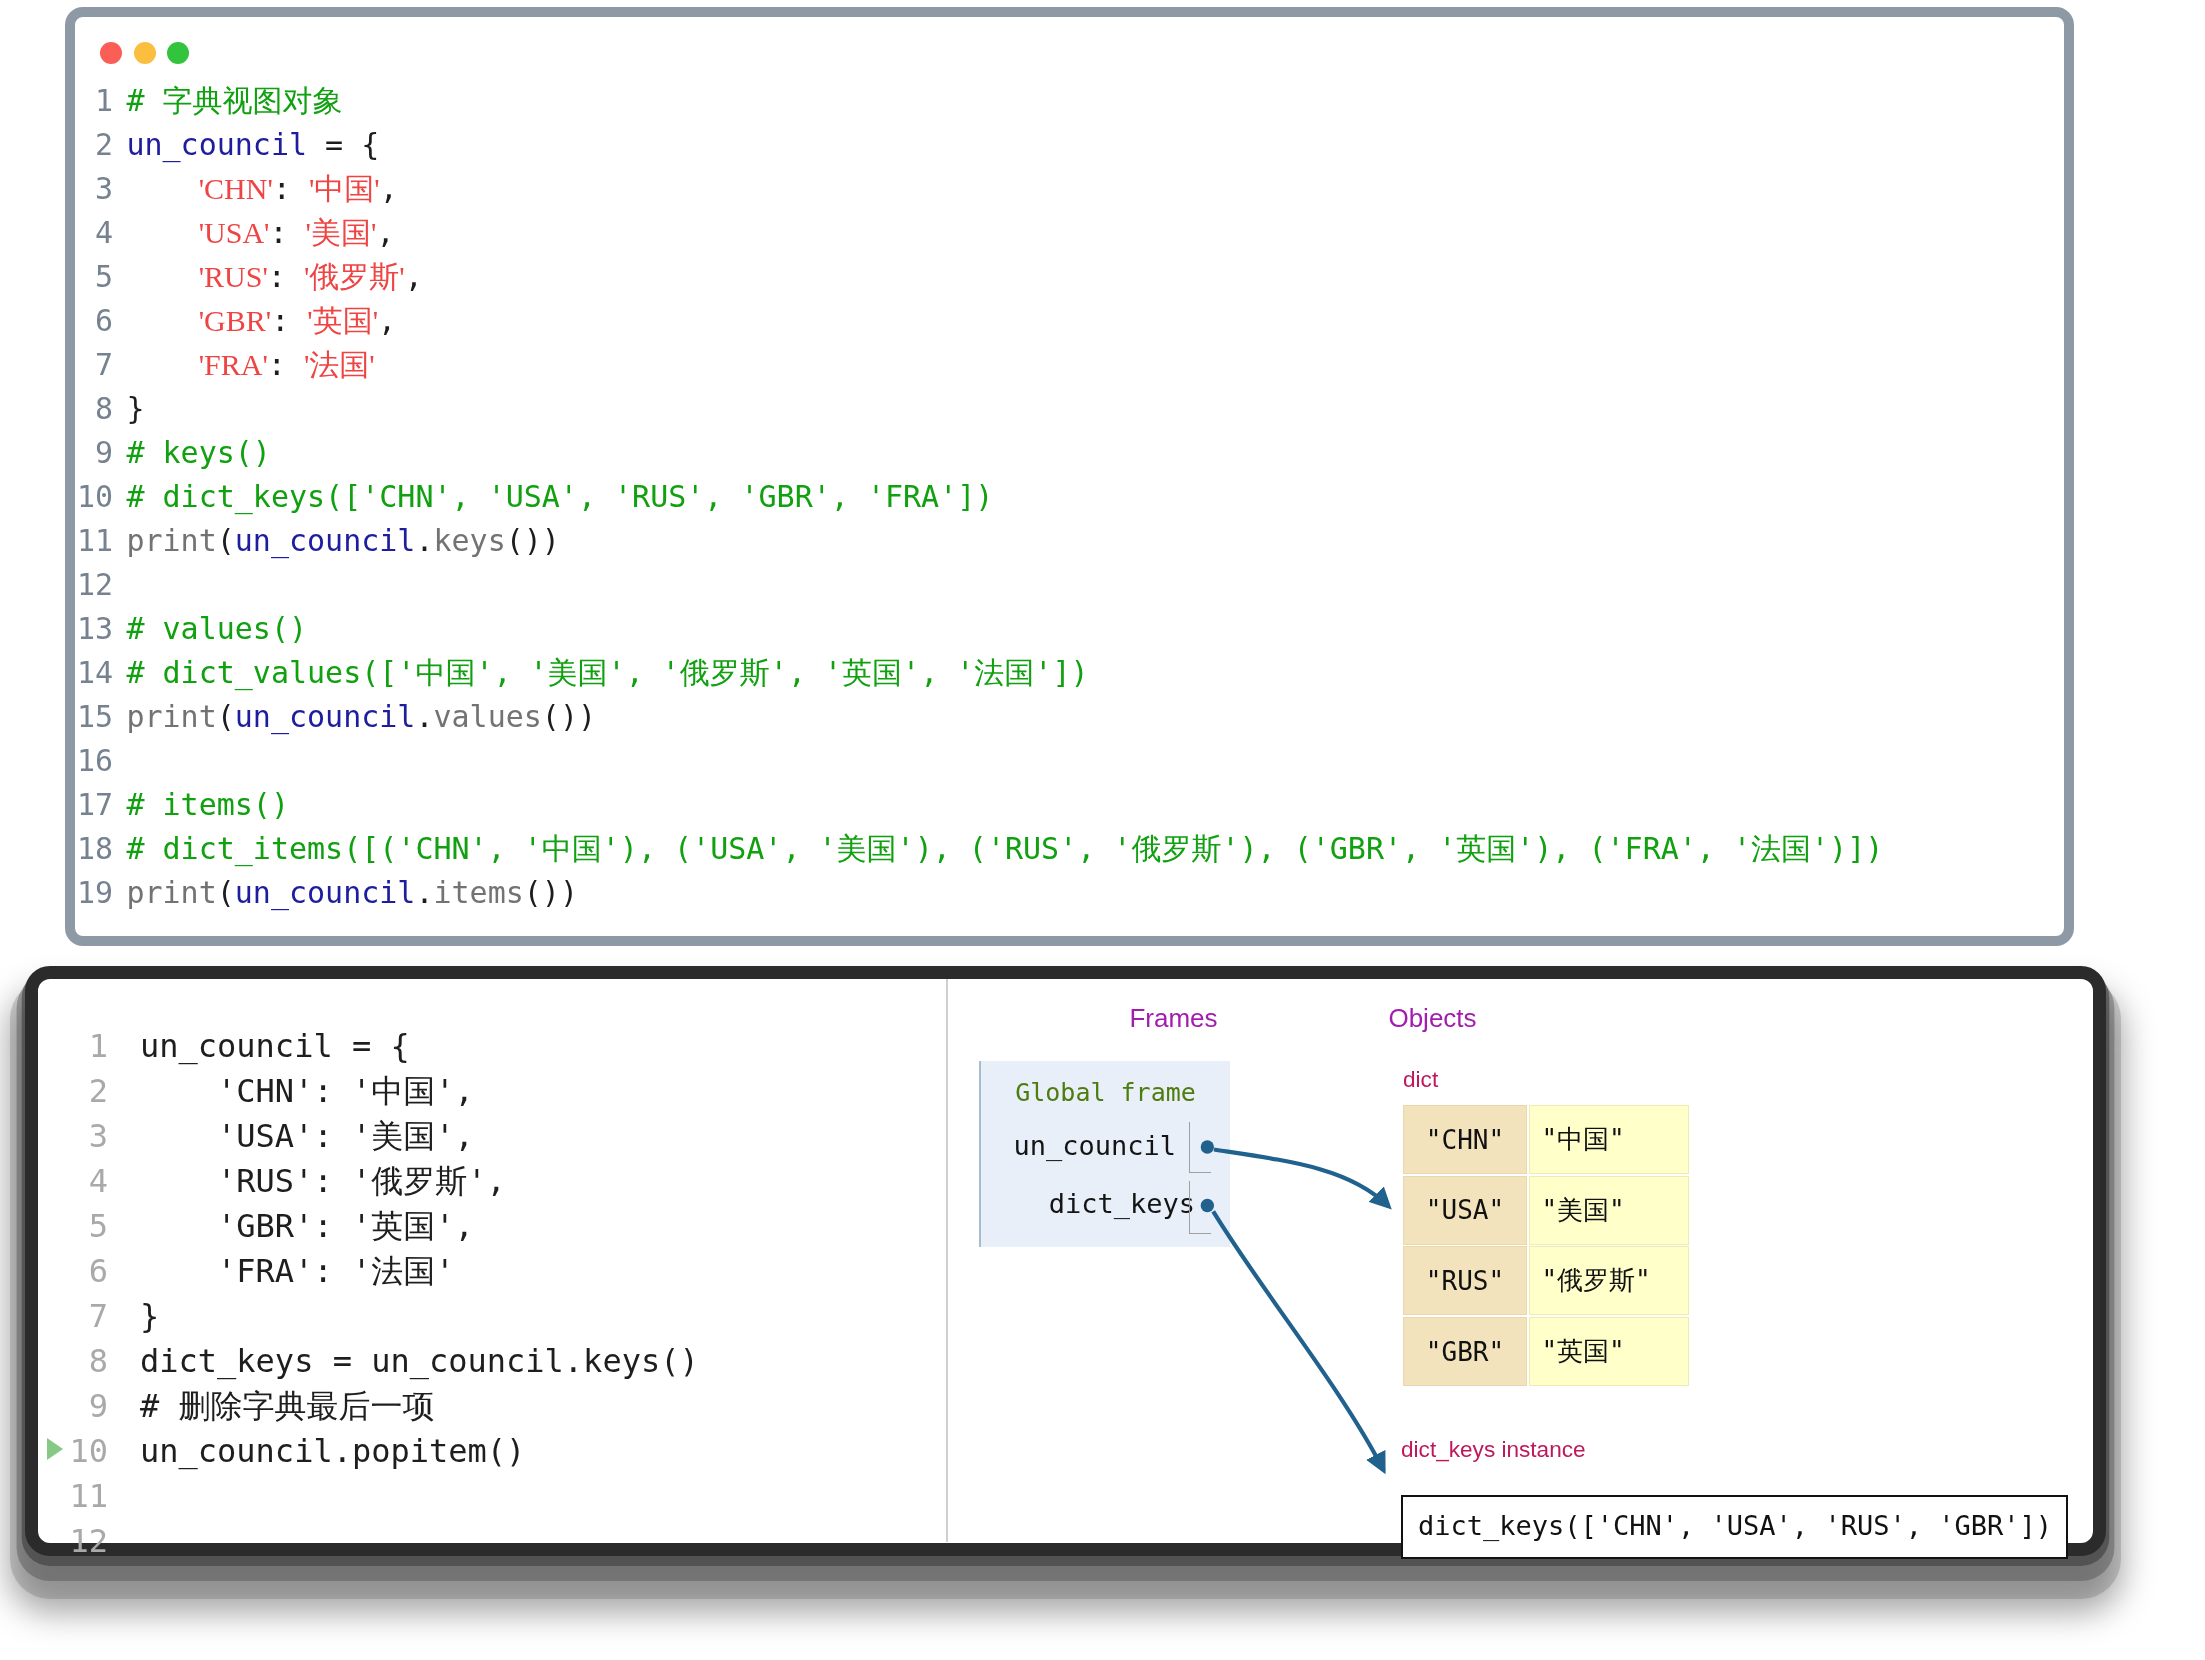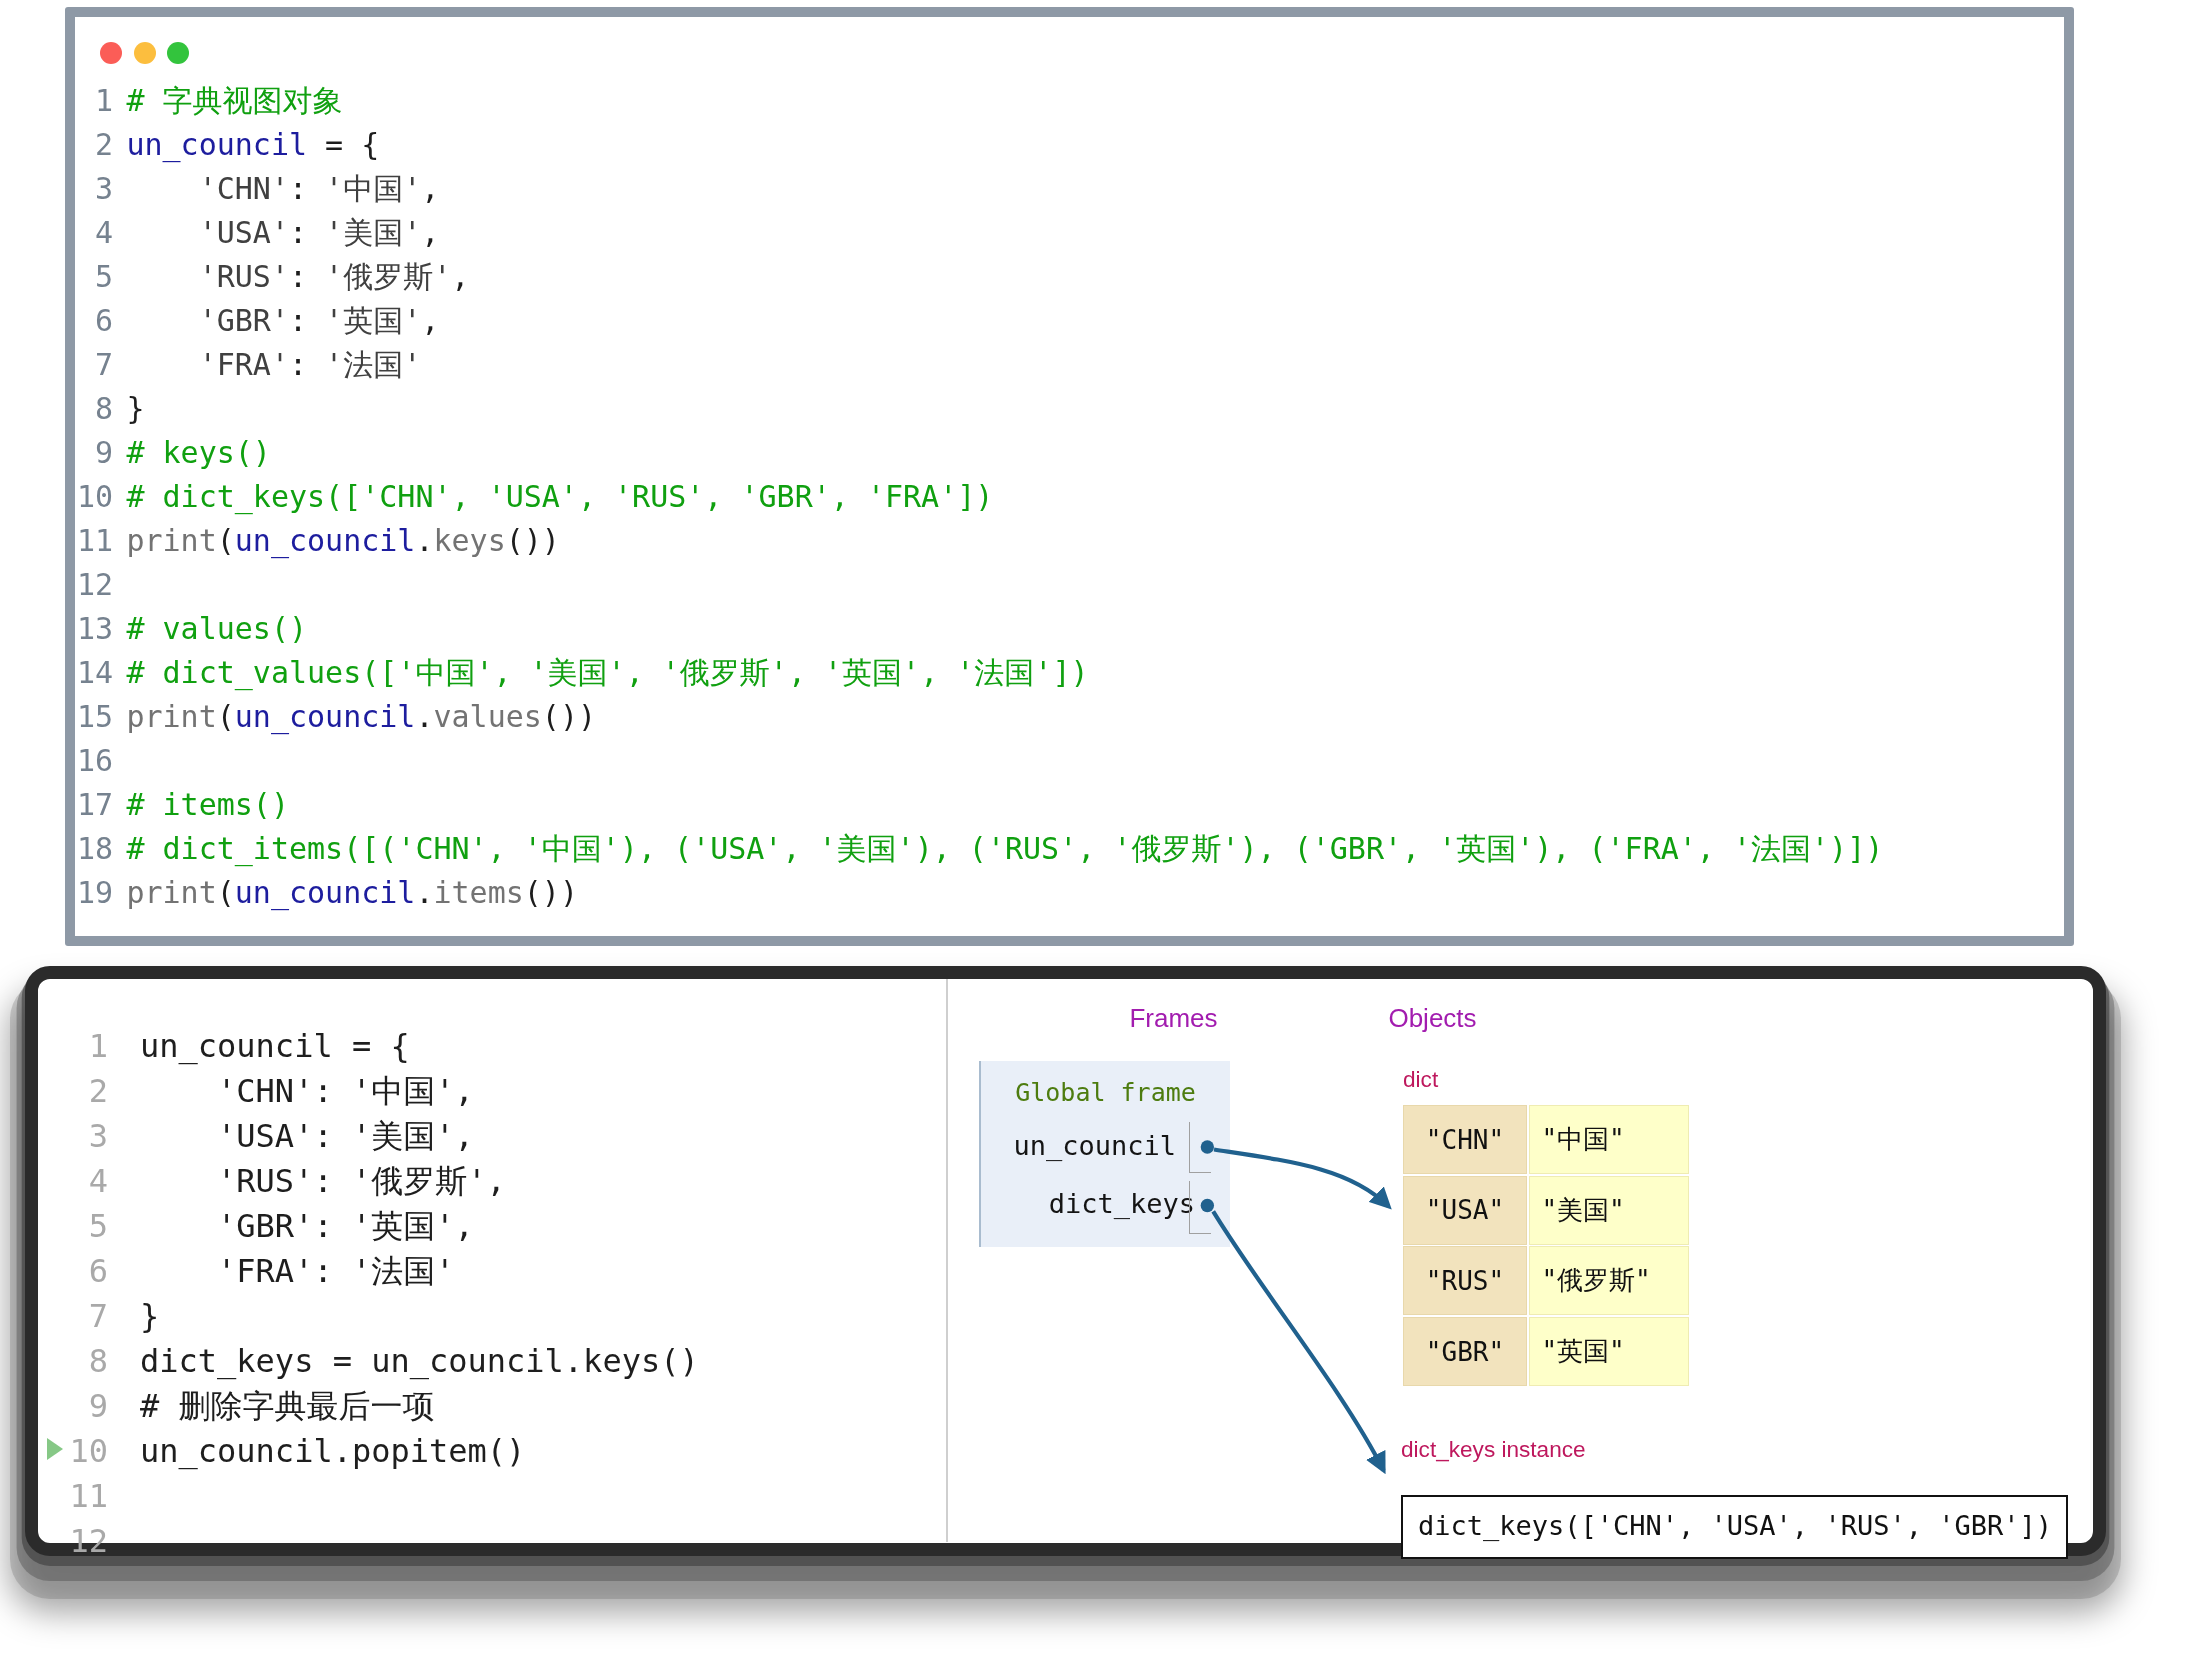--- a/index.html
+++ b/index.html
@@ -1,35 +1,35 @@
 <!DOCTYPE html>
 <html style="font-size:13.4px"><head>
 <meta charset="utf-8">
 <style>
   html,body{margin:0;padding:0;background:#fff;}
   #canvas{position:relative;width:2205px;height:1660px;background:#ffffff;overflow:hidden;
           font-family:"DejaVu Sans Mono","Liberation Mono",monospace;}
 
   
   #top-panel{position:absolute;left:65px;top:6.7px;width:2009px;height:939px;
-    box-sizing:border-box;background:#ffffff;border:10px solid #8e99a6;border-radius:3px;
+    box-sizing:border-box;background:#ffffff;border:10px solid #8e99a6;border-radius:18px;
     overflow:hidden;}
   .lights{position:absolute;left:25px;top:25px;display:flex;gap:11.7px;}
   .light{width:22px;height:22px;border-radius:50%;}
   .light.red{background:#fb5d57;}
   .light.yellow{background:#fcbe3e;}
   .light.green{background:#33c43d;}
 
   pre.code{margin:0;position:absolute;white-space:pre;}
   pre.top-code{left:0px;top:62px;font-size:30px;line-height:44px;color:#1d1d1d;}
   .cl{height:44px;}
   pre.top-code .ln{display:inline-block;width:38px;margin-right:13.4px;text-align:right;color:#76828f;}
   .tk-p{color:#1d1d1d;}
   .tk-c{color:#10a010;}
-  .tk-s{color:#404040;}
+  .tk-s{color:#ef4444;font-family:Liberation Serif, serif;}
   .tk-v{color:#1d1d9e;}
   .tk-f{color:#737373;}
 
   
   #bottom-panel{position:absolute;left:25px;top:966px;width:2081px;height:590px;
     box-sizing:border-box;background:#ffffff;border:13.4px solid #2b2b2b;border-radius:25px;
     overflow:hidden;
     box-shadow:0 6.7px 0 3.3px rgba(55,55,55,.55), 0 16.7px 0 8.4px rgba(60,60,60,.35),
                0 28px 0 15px rgba(65,65,65,.2), 0 40px 33px 16.7px rgba(0,0,0,.35);}
   pre.bot-code{left:991px;top:1024px;font-size:32px;line-height:45px;color:#1e1e1e;}

